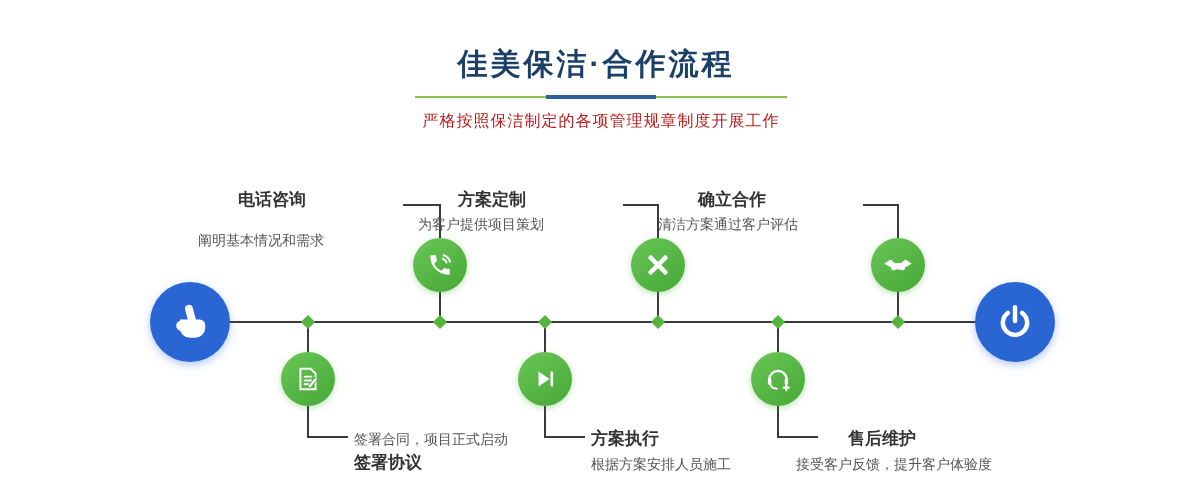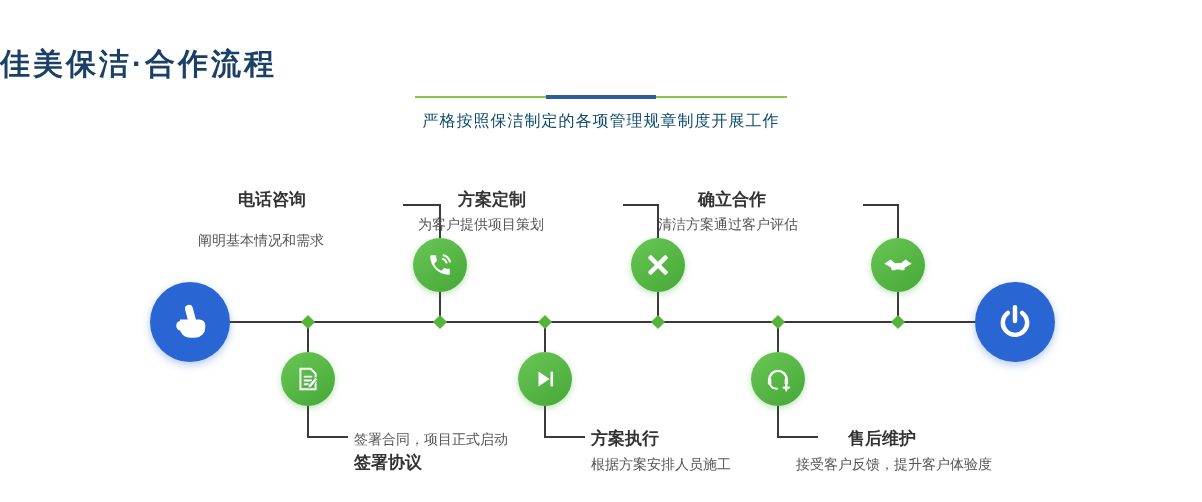--- a/index.html
+++ b/index.html
@@ -1,34 +1,34 @@
 <!DOCTYPE html>
 <html><head>
 <meta charset="utf-8">
 <style>
   html,body{margin:0;padding:0;background:#fff;}
   .canvas{
     position:relative;width:1202px;height:502px;background:#fff;overflow:hidden;
     font-family:"Liberation Sans","DejaVu Sans",sans-serif;
   }
   .title{
-    position:absolute;left:0;right:10px;top:44px;text-align:left;
+    position:absolute;left:0;right:10px;top:44px;text-align:center;
     font-size:30px;font-weight:700;color:#1b3f66;letter-spacing:3px;
   }
   .title-underline{
     position:absolute;left:50%;top:96px;transform:translateX(-50%);
     width:372px;height:2px;background:#8bc34a;
   }
   .title-underline .u-blue{
     position:absolute;left:50%;top:-1px;transform:translateX(-50%);
     width:110px;height:4px;background:#2f5e9e;
   }
   .subtitle{
     position:absolute;left:0;right:0;top:111px;text-align:center;
-    font-size:16px;color:#0c4a6e;letter-spacing:1px;
+    font-size:16px;color:#b91c1c;letter-spacing:1px;
   }
   .hline{position:absolute;height:2px;background:#3a3a3a;z-index:1;}
   .vline{position:absolute;width:2px;background:#3a3a3a;z-index:1;}
   .diamond{position:absolute;width:10px;height:10px;background:#55b43b;transform:rotate(45deg);z-index:3;}
   .node{
     position:absolute;border-radius:50%;display:flex;align-items:center;justify-content:center;z-index:2;
   }
   .node.blue{width:80px;height:80px;background:#2a65d4;box-shadow:0 3px 8px rgba(42,101,212,.35);}
   .node.green{width:54px;height:54px;background:linear-gradient(145deg,#6ac657,#45a836);box-shadow:0 2px 6px rgba(69,168,54,.35);}
   .node svg{display:block;}

